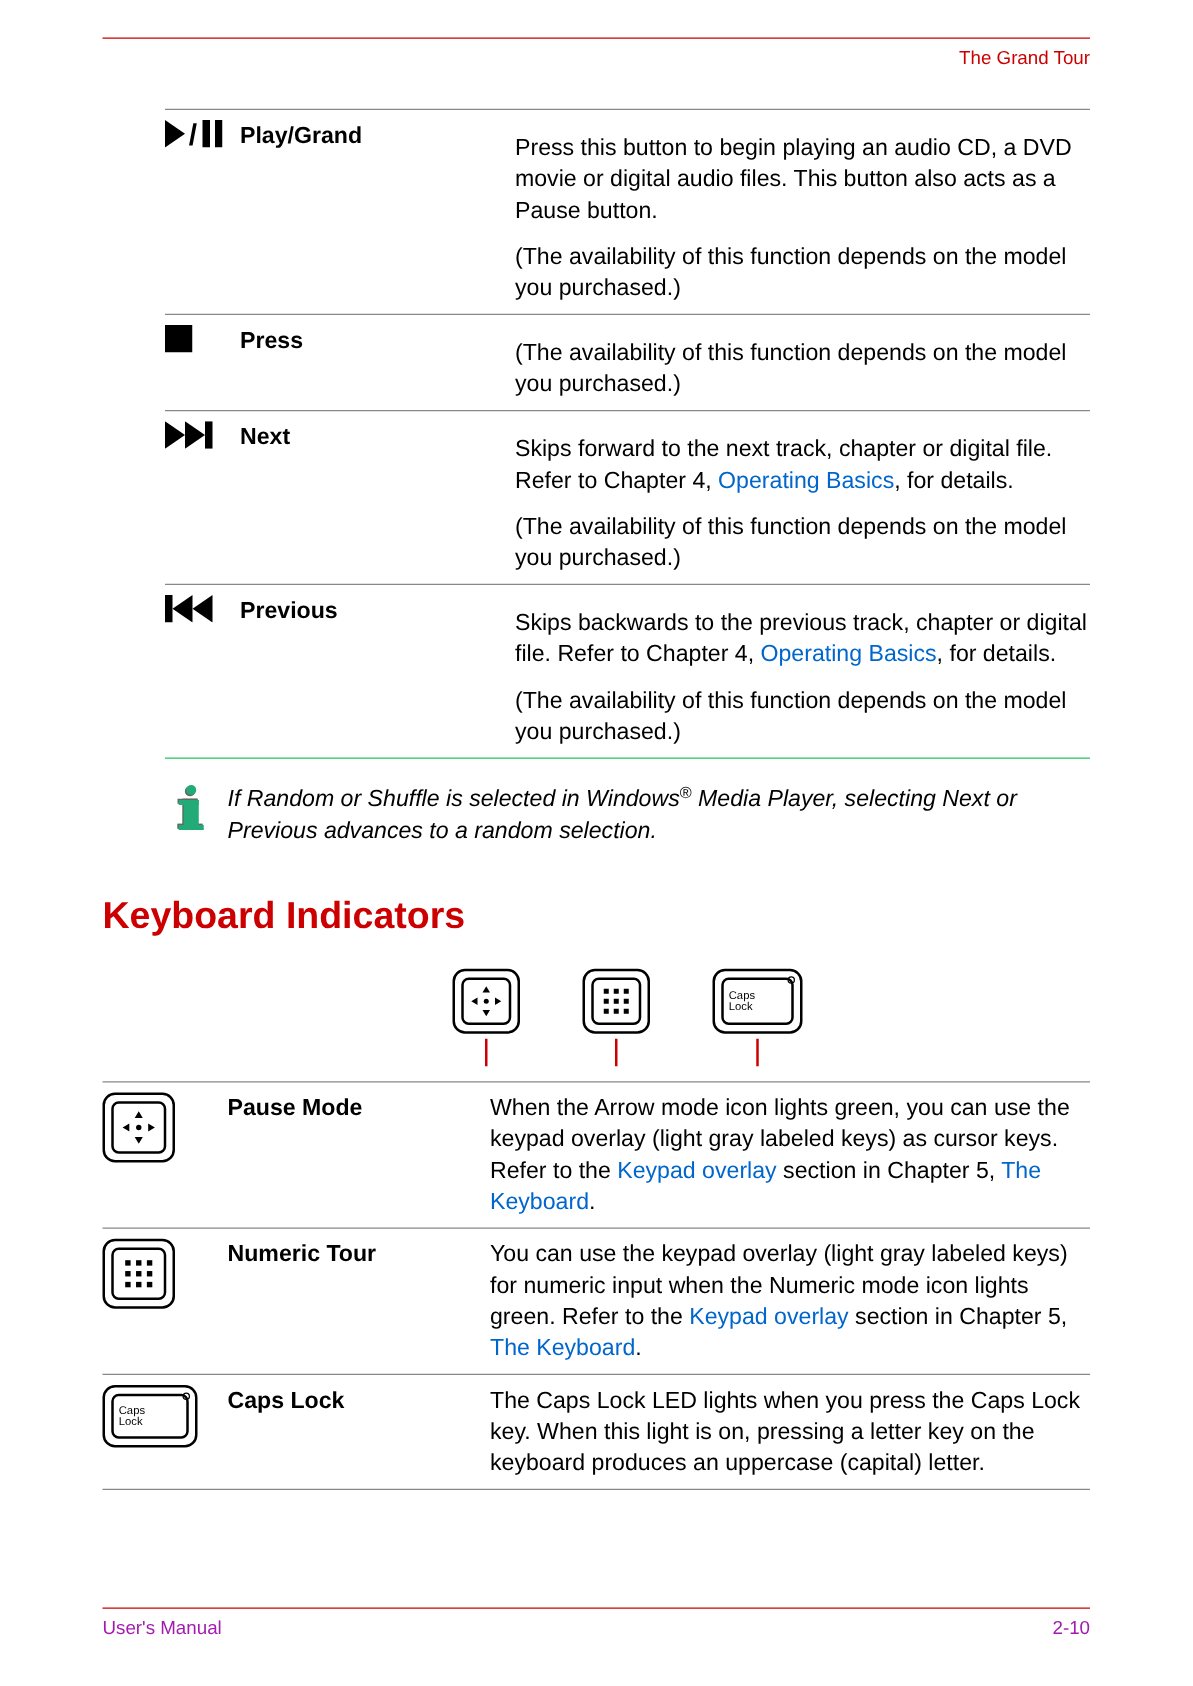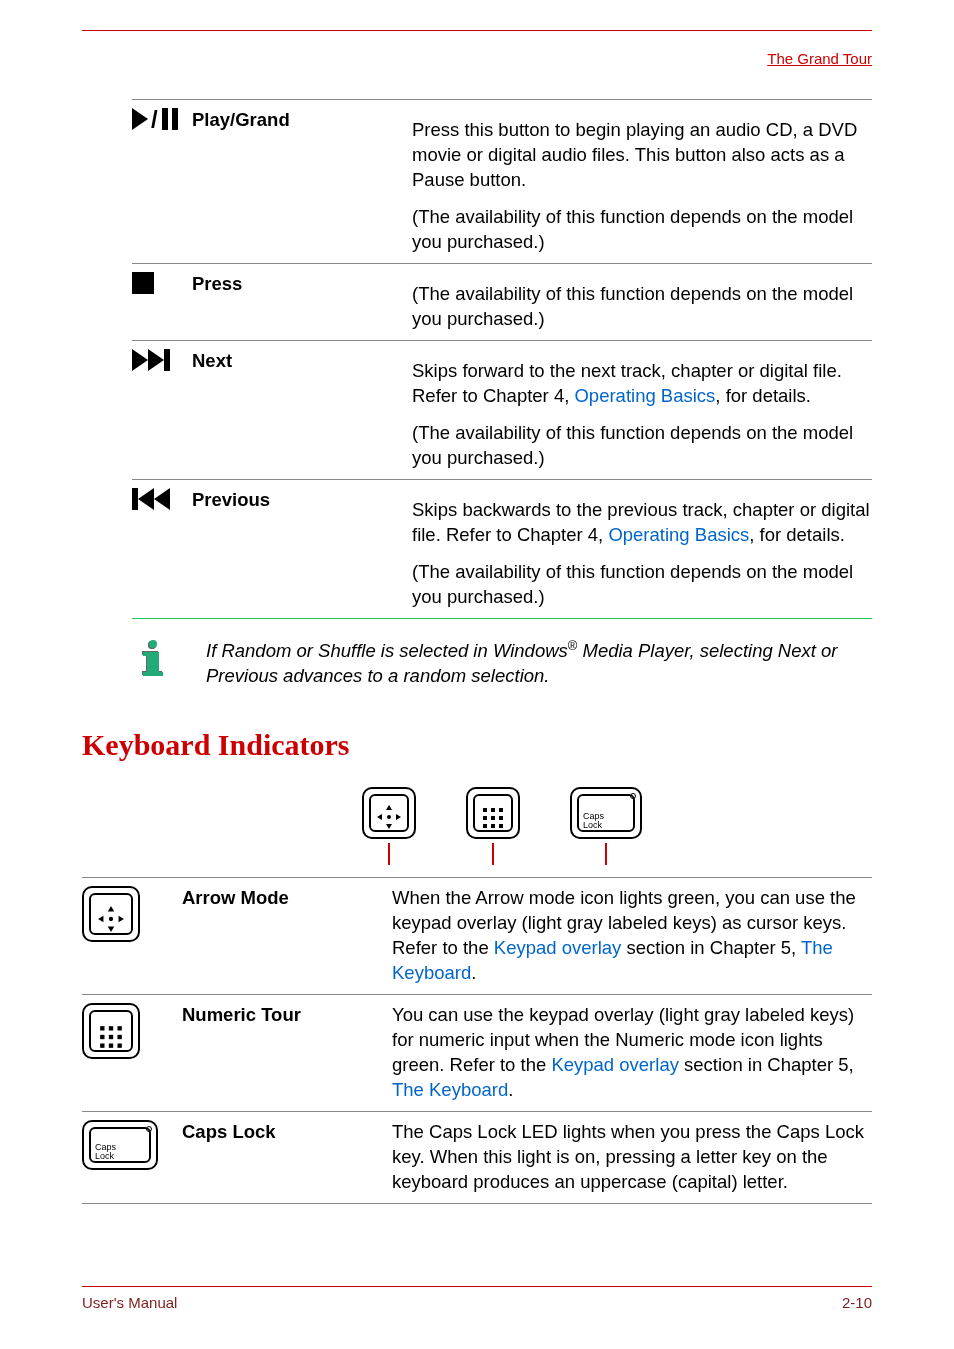--- a/index.html
+++ b/index.html
@@ -15,33 +15,32 @@
     width: 954px;
     min-height: 1349px;
     padding: 30px 82px 30px 82px;
     position: relative;
   }
   .hr-red { border: none; border-top: 1px solid #c00; margin: 0; }
   .header-label {
     color: #c00;
     font-size: 15px;
     text-align: right;
-    margin: 18px 0 10px 0;
-    text-decoration: underline;
+    margin: 6px 0 10px 0;
   }
   .footer {
     position: absolute;
     bottom: 36px;
     left: 82px;
     right: 82px;
   }
   .footer-row {
     display: flex;
     justify-content: space-between;
-    color: #7f1d1d;
+    color: #a21caf;
     font-size: 15px;
     margin-top: 6px;
     align-items: center;
   }
   .controls-table {
     margin-top: 30px;
     margin-left: 50px;
   }
   .ctrl-row {
     display: grid;
@@ -57,27 +56,27 @@
     padding-top: 2px;
   }
   .ctrl-name { font-weight: bold; padding-top: 2px; }
   .ctrl-desc p { margin: 12px 0 6px 0; }
   .ctrl-desc p:last-child { margin-bottom: 0; }
   a.bluelink { color: #0066cc; text-decoration: none; }
   .note-block {
     display: flex;
     margin: 18px 0 0 50px;
     align-items: flex-start;
-    gap: 34px;
+    gap: 10px;
   }
   .note-text { font-style: italic; }
   .note-text sup { font-style: normal; font-size: 0.7em; }
   h2.section {
     color: #c00;
-    font-family: Liberation Serif, serif;
+    font-family: Liberation Sans, sans-serif;
     font-weight: bold;
     font-size: 30px;
     margin: 36px 0 22px 0;
   }
   .indicator-figure {
     text-align: center;
     margin-left: 50px;
   }
   .indicator-keys {
     display: inline-flex;
@@ -92,21 +91,21 @@
     display: flex;
     align-items: center;
     justify-content: center;
     background: #fff;
   }
   .keycap-inner {
     width: 40px; height: 38px;
     border: 2px solid #000;
     border-radius: 6px;
     display: flex;
-    align-items: flex-end;
+    align-items: center;
     justify-content: center;
     font-size: 11px;
   }
   .keycap-led {
     position: absolute;
     top: 4px; right: 4px;
     width: 6px; height: 6px;
     border: 1.5px solid #000;
     border-radius: 50%;
   }
@@ -285,21 +284,21 @@
             <svg width="28" height="28" viewBox="0 0 26 26">
               <polygon points="13,1 16,6 10,6" fill="#000"></polygon>
               <polygon points="13,25 16,20 10,20" fill="#000"></polygon>
               <polygon points="1,13 6,10 6,16" fill="#000"></polygon>
               <polygon points="25,13 20,10 20,16" fill="#000"></polygon>
               <circle cx="13" cy="13" r="2" fill="#000"></circle>
             </svg>
           </div>
         </div>
       </div>
-      <div class="ind-name">Arrow Mode</div>
+      <div class="ind-name">Pause Mode</div>
       <div class="ind-desc">
         <span>When the Arrow mode icon lights green, you can use the keypad overlay (light gray labeled keys) as cursor keys. Refer to the </span><a class="bluelink">Keypad overlay</a><span> section in Chapter 5, </span><a class="bluelink">The Keyboard</a><span>.</span>
       </div>
     </div>
 
     <div class="ind-row">
       <div class="ind-icon">
         <div class="keycap" style="width:58px;height:56px">
           <div class="keycap-inner" style="width:44px;height:42px">
             <svg width="26" height="26" viewBox="0 0 24 24">

